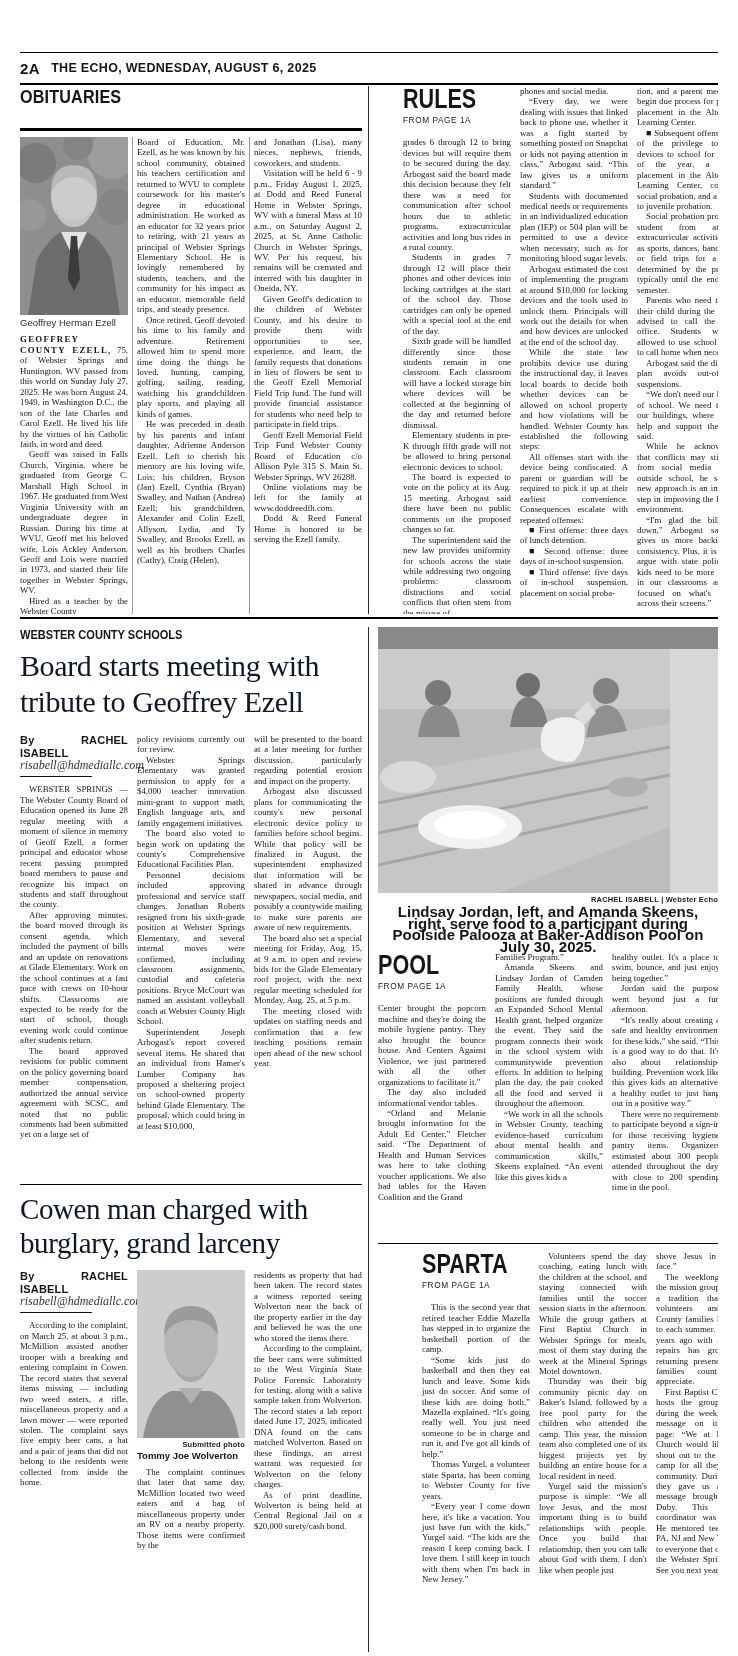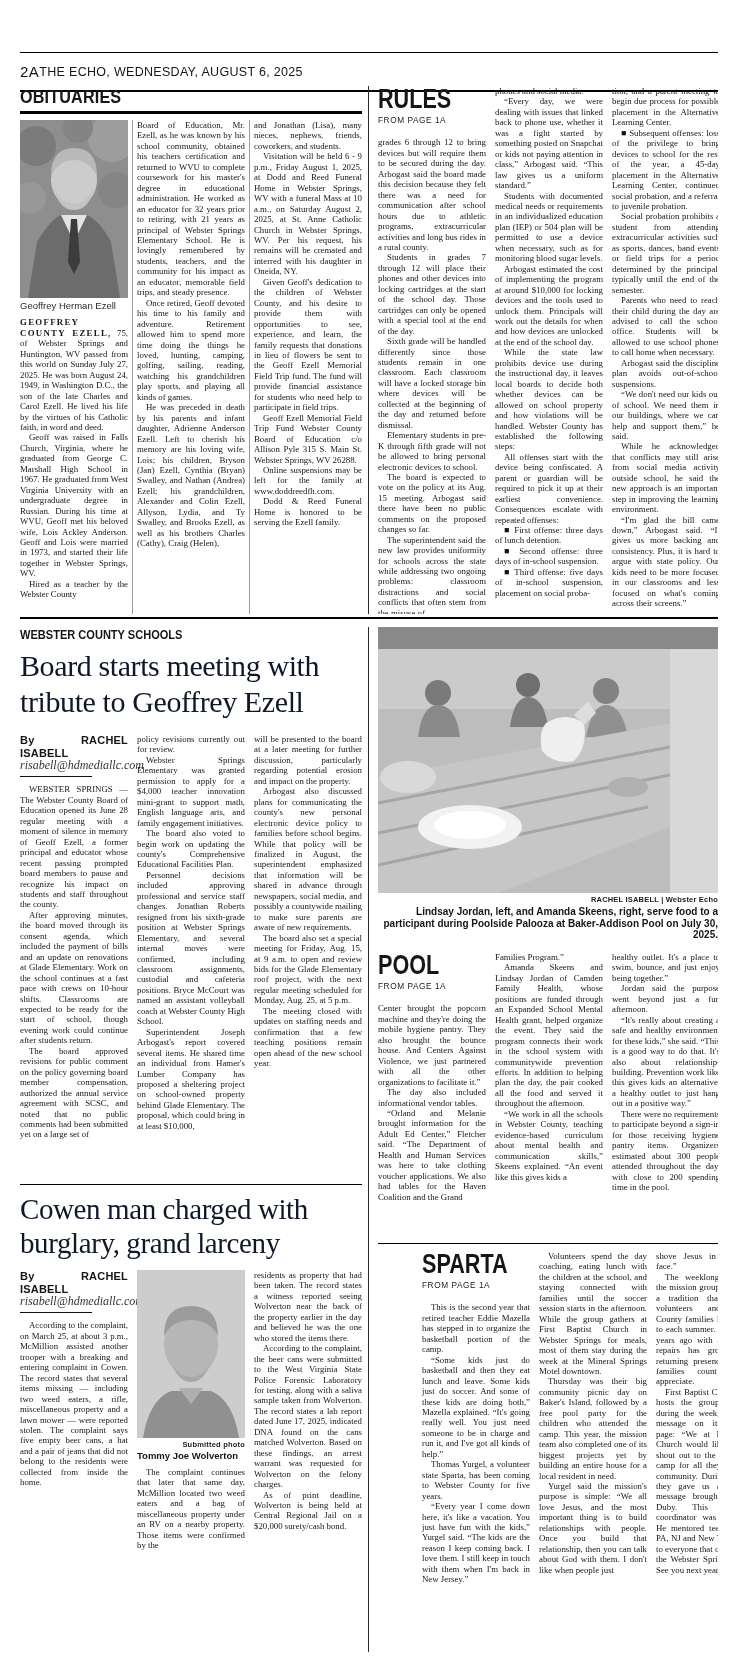--- a/index.html
+++ b/index.html
@@ -7,24 +7,24 @@
   .page {
     position:relative; width:738px; height:1656px; margin:0 auto;
     background:#ffffff; color:#161616;
     font-family:"Liberation Serif", serif;
     overflow:hidden;
   }
   .abs { position:absolute; }
 
   
   .masthead-band {
-    left:20px; top:52px; width:698px; height:40px;
+    left:20px; top:52px; width:698px; height:33px;
     border-top:1.5px solid #000; border-bottom:2.5px solid #000;
-    display:flex; align-items:center; gap:0;
-    font-family:"Liberation Sans", sans-serif; font-weight:normal;
+    display:flex; align-items:center; gap:11px;
+    font-family:"Liberation Sans", sans-serif; font-weight:bold;
   }
   .pagenum { font-size:15px; letter-spacing:0.5px; }
   .masthead-title { font-size:12.5px; letter-spacing:0.3px; }
 
   
   .kicker-bar {
     font-family:"Liberation Sans", sans-serif; font-weight:bold;
     transform:scaleX(0.85); transform-origin:0 50%; white-space:nowrap;
   }
   .obit-head { font-size:19px; letter-spacing:0.2px; }
@@ -71,41 +71,41 @@
   .byline-rule { width:72px; height:1px; background:#111; margin:6px 0 7px 0; }
 
   
   .photo { display:block; }
   .photo-credit {
     font-family:"Liberation Sans", sans-serif; font-weight:bold;
     font-size:7.5px; color:#1c1c1c; text-align:right; margin-top:2px; letter-spacing:0.2px;
   }
   .photo-caption {
     font-family:"Liberation Sans", sans-serif; font-weight:bold;
-    font-size:10px; line-height:11.5px; margin-top:2px; text-align:right;
+    font-size:15px; line-height:11.5px; margin-top:2px; text-align:center;
   }
   .obit-photo-caption {
     font-family:"Liberation Sans", sans-serif; font-weight:normal;
     font-size:9.5px; color:#2b2b2b; margin:3px 0 6px 0;
   }
   .obit-lead-name { font-weight:bold; letter-spacing:1.3px; }
   .mug-caption { font-family:"Liberation Sans", sans-serif; font-weight:bold; font-size:9.5px; margin:1px 0 5px 0; }
 </style>
 </head>
 <body>
 
 <div class="page">
 
   <div class="abs masthead-band">
     <span class="pagenum">2A</span>
     <span class="masthead-title">THE ECHO, WEDNESDAY, AUGUST 6, 2025</span>
   </div>
 
   <div class="abs" style="left:20px; top:86px; width:342px; height:528px; overflow:hidden;">
-    <div style="border-bottom:3px solid #000; padding-bottom:3px; margin-bottom:6px;">
+    <div style="border-bottom:3px solid #000; padding-bottom:20px; margin-bottom:6px;">
       <div class="kicker-bar obit-head">OBITUARIES</div>
     </div>
     <div class="cols" style="height:494px; overflow:hidden;">
       <div class="col">
         <svg class="photo" width="108" height="178" viewBox="0 0 108 178">
           <rect width="108" height="178" fill="#8e8e8e"></rect>
           <circle cx="16" cy="26" r="20" fill="#7b7b7b"></circle>
           <circle cx="92" cy="18" r="24" fill="#9d9d9d"></circle>
           <circle cx="58" cy="8" r="15" fill="#848484"></circle>
           <circle cx="96" cy="70" r="18" fill="#858585"></circle>
@@ -136,31 +136,31 @@
       </div>
       <div class="vr-gap"></div>
         <div class="vr"></div>
         <div class="vr-gap"></div>
       <div class="col cont">
         <div class="paras">
             <p>and Jonathan (Lisa), many nieces, nephews, friends, coworkers, and students.</p>
             <p>Visitation will be held 6 - 9 p.m., Friday August 1, 2025, at Dodd and Reed Funeral Home in Webster Springs, WV with a funeral Mass at 10 a.m., on Saturday August 2, 2025, at St. Anne Catholic Church in Webster Springs, WV. Per his request, his remains will be cremated and interred with his daughter in Oneida, NY.</p>
             <p>Given Geoff's dedication to the children of Webster County, and his desire to provide them with opportunities to see, experience, and learn, the family requests that donations in lieu of flowers be sent to the Geoff Ezell Memorial Field Trip fund. The fund will provide financial assistance for students who need help to participate in field trips.</p>
             <p>Geoff Ezell Memorial Field Trip Fund Webster County Board of Education c/o Allison Pyle 315 S. Main St. Webster Springs, WV 26288.</p>
-            <p>Online suspensions may be left for the family at www.doddreedfh.com.</p>
+            <p>Online violations may be left for the family at www.doddreedfh.com.</p>
             <p>Dodd &amp; Reed Funeral Home is honored to be serving the Ezell family.</p>
           </div>
       </div>
     </div>
   </div>
 
   <div class="abs vline" style="left:368px; top:86px; height:528px;"></div>
 
   <div class="abs" style="left:378px; top:86px; width:340px; height:528px; overflow:hidden;">
-    <div class="cols" style="height:528px;">
+    <div class="cols" style="height:528px;margin-left:25px;">
       <div class="col cont">
         <div class="jump-block">
           <div class="jump-title">RULES</div>
           <div class="jump-sub">FROM PAGE 1A</div>
         </div>
         <div class="paras">
             <p>grades 6 through 12 to bring devices but will require them to be secured during the day. Arbogast said the board made this decision because they felt there was a need for communication after school hours due to athletic programs, extracurricular activities and long bus rides in a rural county.</p>
             <p>Students in grades 7 through 12 will place their phones and other devices into locking cartridges at the start of the school day. Those cartridges can only be opened with a special tool at the end of the day.</p>
             <p>Sixth grade will be handled differently since those students remain in one classroom. Each classroom will have a locked storage bin where devices will be collected at the beginning of the day and returned before dismissal.</p>
             <p>Elementary students in pre-K through fifth grade will not be allowed to bring personal electronic devices to school.</p>
@@ -214,21 +214,21 @@
             <p>The board approved revisions for public comment on the policy governing board member compensation, authorized the annual service agreement with SCSC, and noted that no public comments had been submitted yet on a large set of</p>
           </div>
       </div>
       <div class="gap"></div>
       <div class="col cont">
         <div class="paras">
             <p>policy revisions currently out for review.</p>
             <p>Webster Springs Elementary was granted permission to apply for a $4,000 teacher innovation mini-grant to support math, English language arts, and family engagement initiatives.</p>
             <p>The board also voted to begin work on updating the county's Comprehensive Educational Facilities Plan.</p>
             <p>Personnel decisions included approving professional and service staff changes. Jonathan Roberts resigned from his sixth-grade position at Webster Springs Elementary, and several internal moves were confirmed, including classroom assignments, custodial and cafeteria positions. Bryce McCourt was named an assistant volleyball coach at Webster County High School.</p>
-            <p>Superintendent Joseph Arbogast's report covered several items. He shared time an individual from Hamer's Lumber Company has proposed a sheltering project on school-owned property behind Glade Elementary. The proposal, which could bring in at least $10,000,</p>
+            <p>Superintendent Joseph Arbogast's report covered several items. He shared that an individual from Hamer's Lumber Company has proposed a sheltering project on school-owned property behind Glade Elementary. The proposal, which could bring in at least $10,000,</p>
           </div>
       </div>
       <div class="gap"></div>
       <div class="col cont">
         <div class="paras">
             <p>will be presented to the board at a later meeting for further discussion, particularly regarding potential erosion and impact on the property.</p>
             <p>Arbogast also discussed plans for communicating the county's new personal electronic device policy to families before school begins. While that policy will be finalized in August, the superintendent emphasized that information will be shared in advance through newspapers, social media, and possibly a countywide mailing to make sure parents are aware of new requirements.</p>
             <p>The board also set a special meeting for Friday, Aug. 15, at 9 a.m. to open and review bids for the Glade Elementary roof project, with the next regular meeting scheduled for Monday, Aug. 25, at 5 p.m.</p>
             <p>The meeting closed with updates on staffing needs and confirmation that a few teaching positions remain open ahead of the new school year.</p>
           </div>

